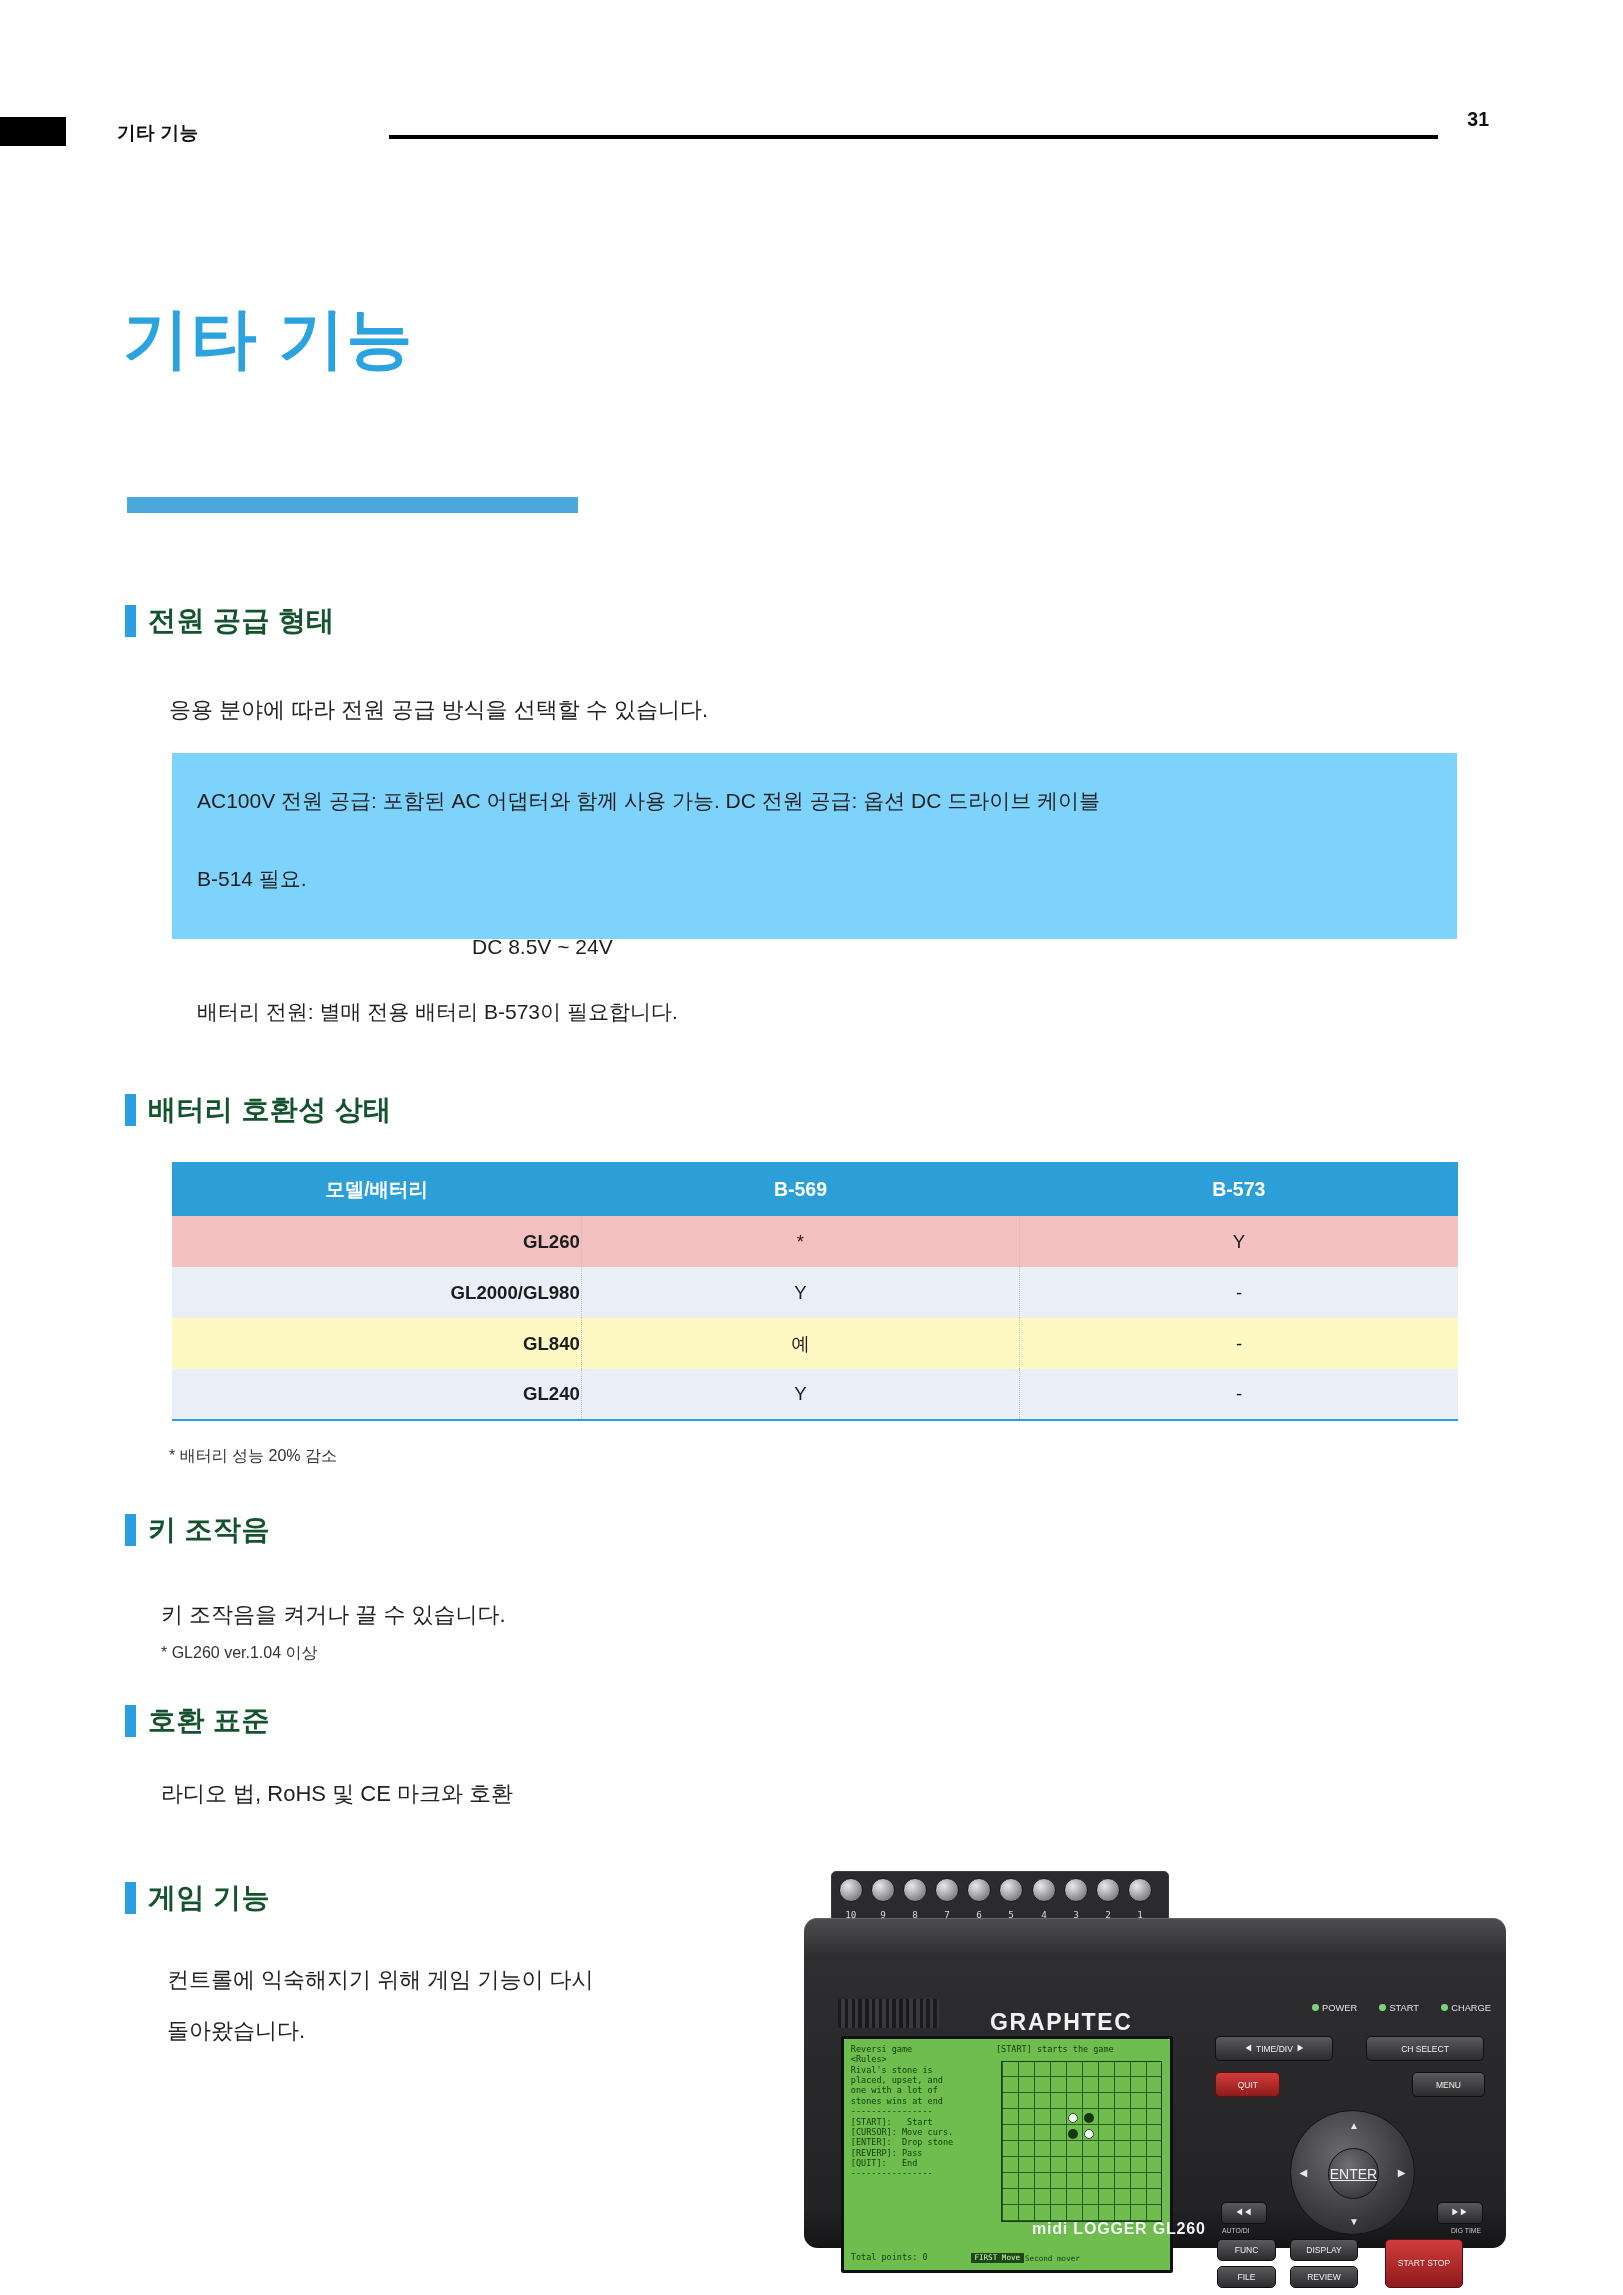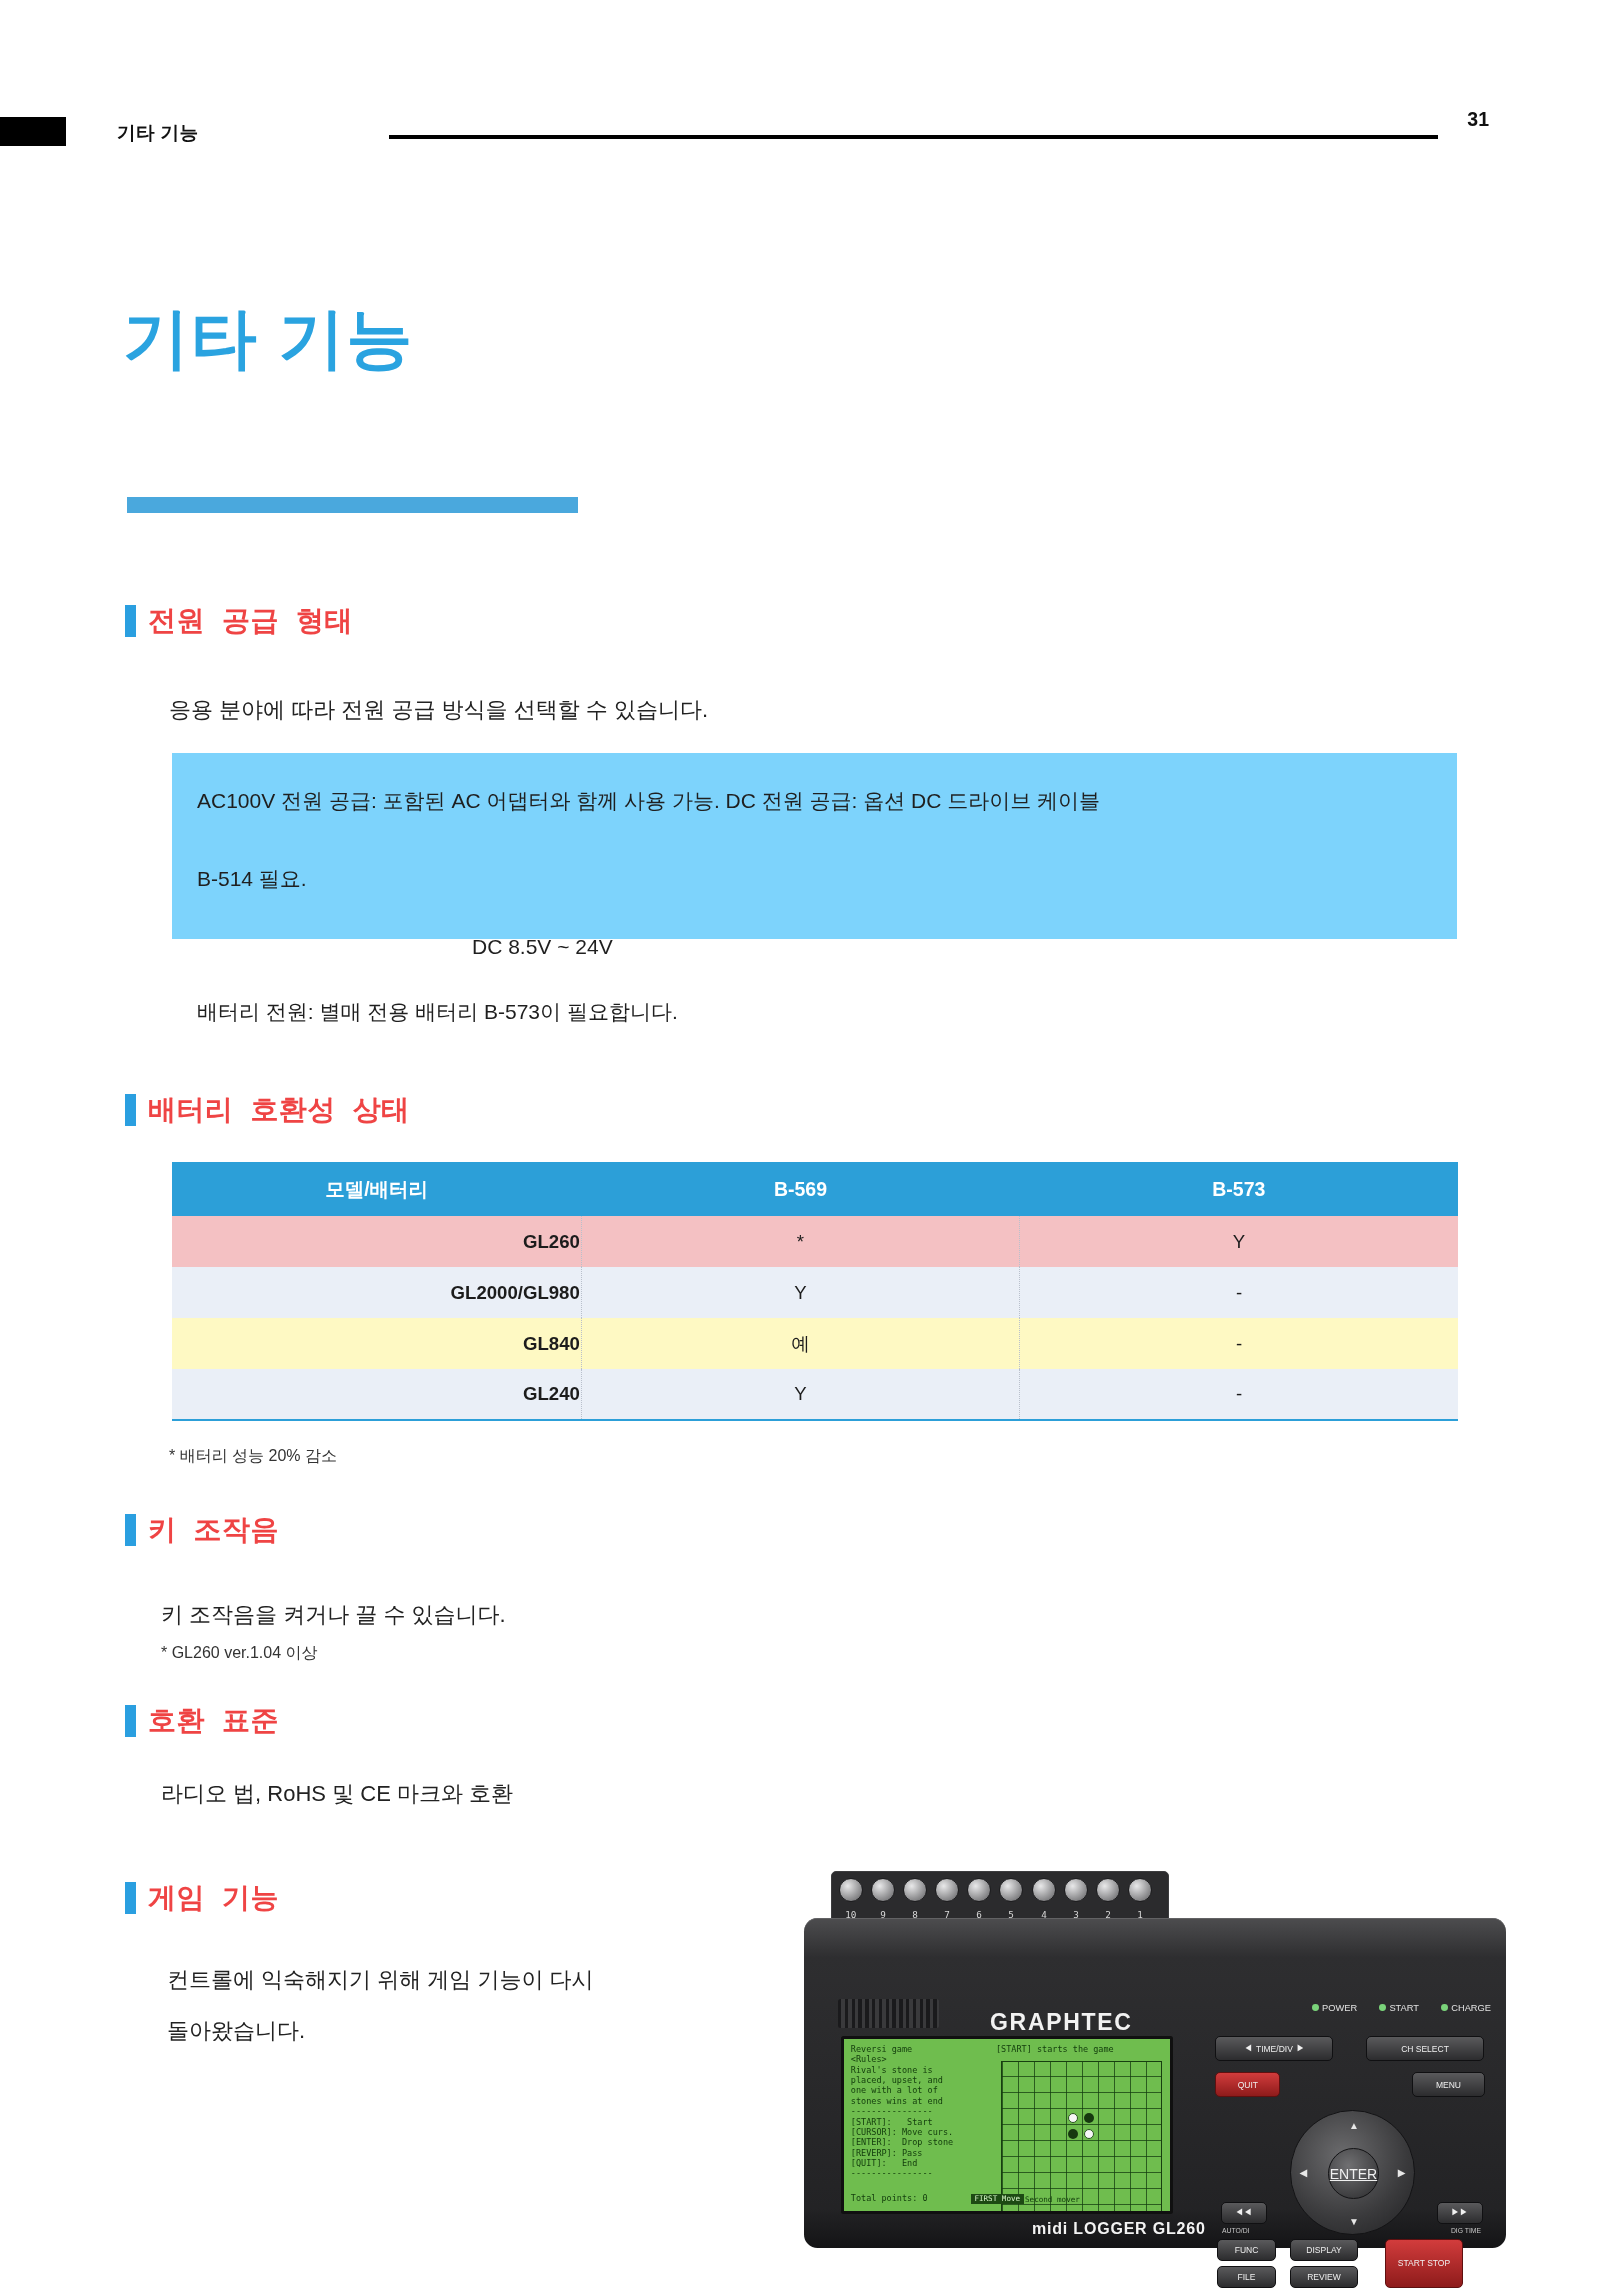--- a/index.html
+++ b/index.html
@@ -89,23 +89,22 @@
   }
   .sec-bar {
     width: 11px;
     height: 32px;
     background: #2a9fe0;
     display: inline-block;
   }
   .sec-title {
     font-size: 28px;
     font-weight: 800;
-    color: #ef4444;
+    color: #14532d;
     letter-spacing: 0.4px;
-    font-family: Liberation Mono, monospace;
   }
 
   .body-text {
     font-size: 22px;
     color: #222;
     line-height: 1.6;
   }
 
   
   .infobox {
@@ -248,21 +247,21 @@
   .leds span b {
     display: inline-block;
     width: 6.8px; height: 6.8px; border-radius: 50%;
     background: #7ad37a; margin-right: 3.4px;
   }
   .lcd {
     position: absolute;
     left: 37px;
     top: 118px;
     width: 332px;
-    height: 178px;
+    height: 237px;
     background: #6fbd4e;
     border: 3.4px solid #101010;
     border-radius: 2.5px;
     overflow: hidden;
   }
   .lcd-text {
     position: absolute;
     left: 6.8px;
     top: 5px;
     width: 144px;

